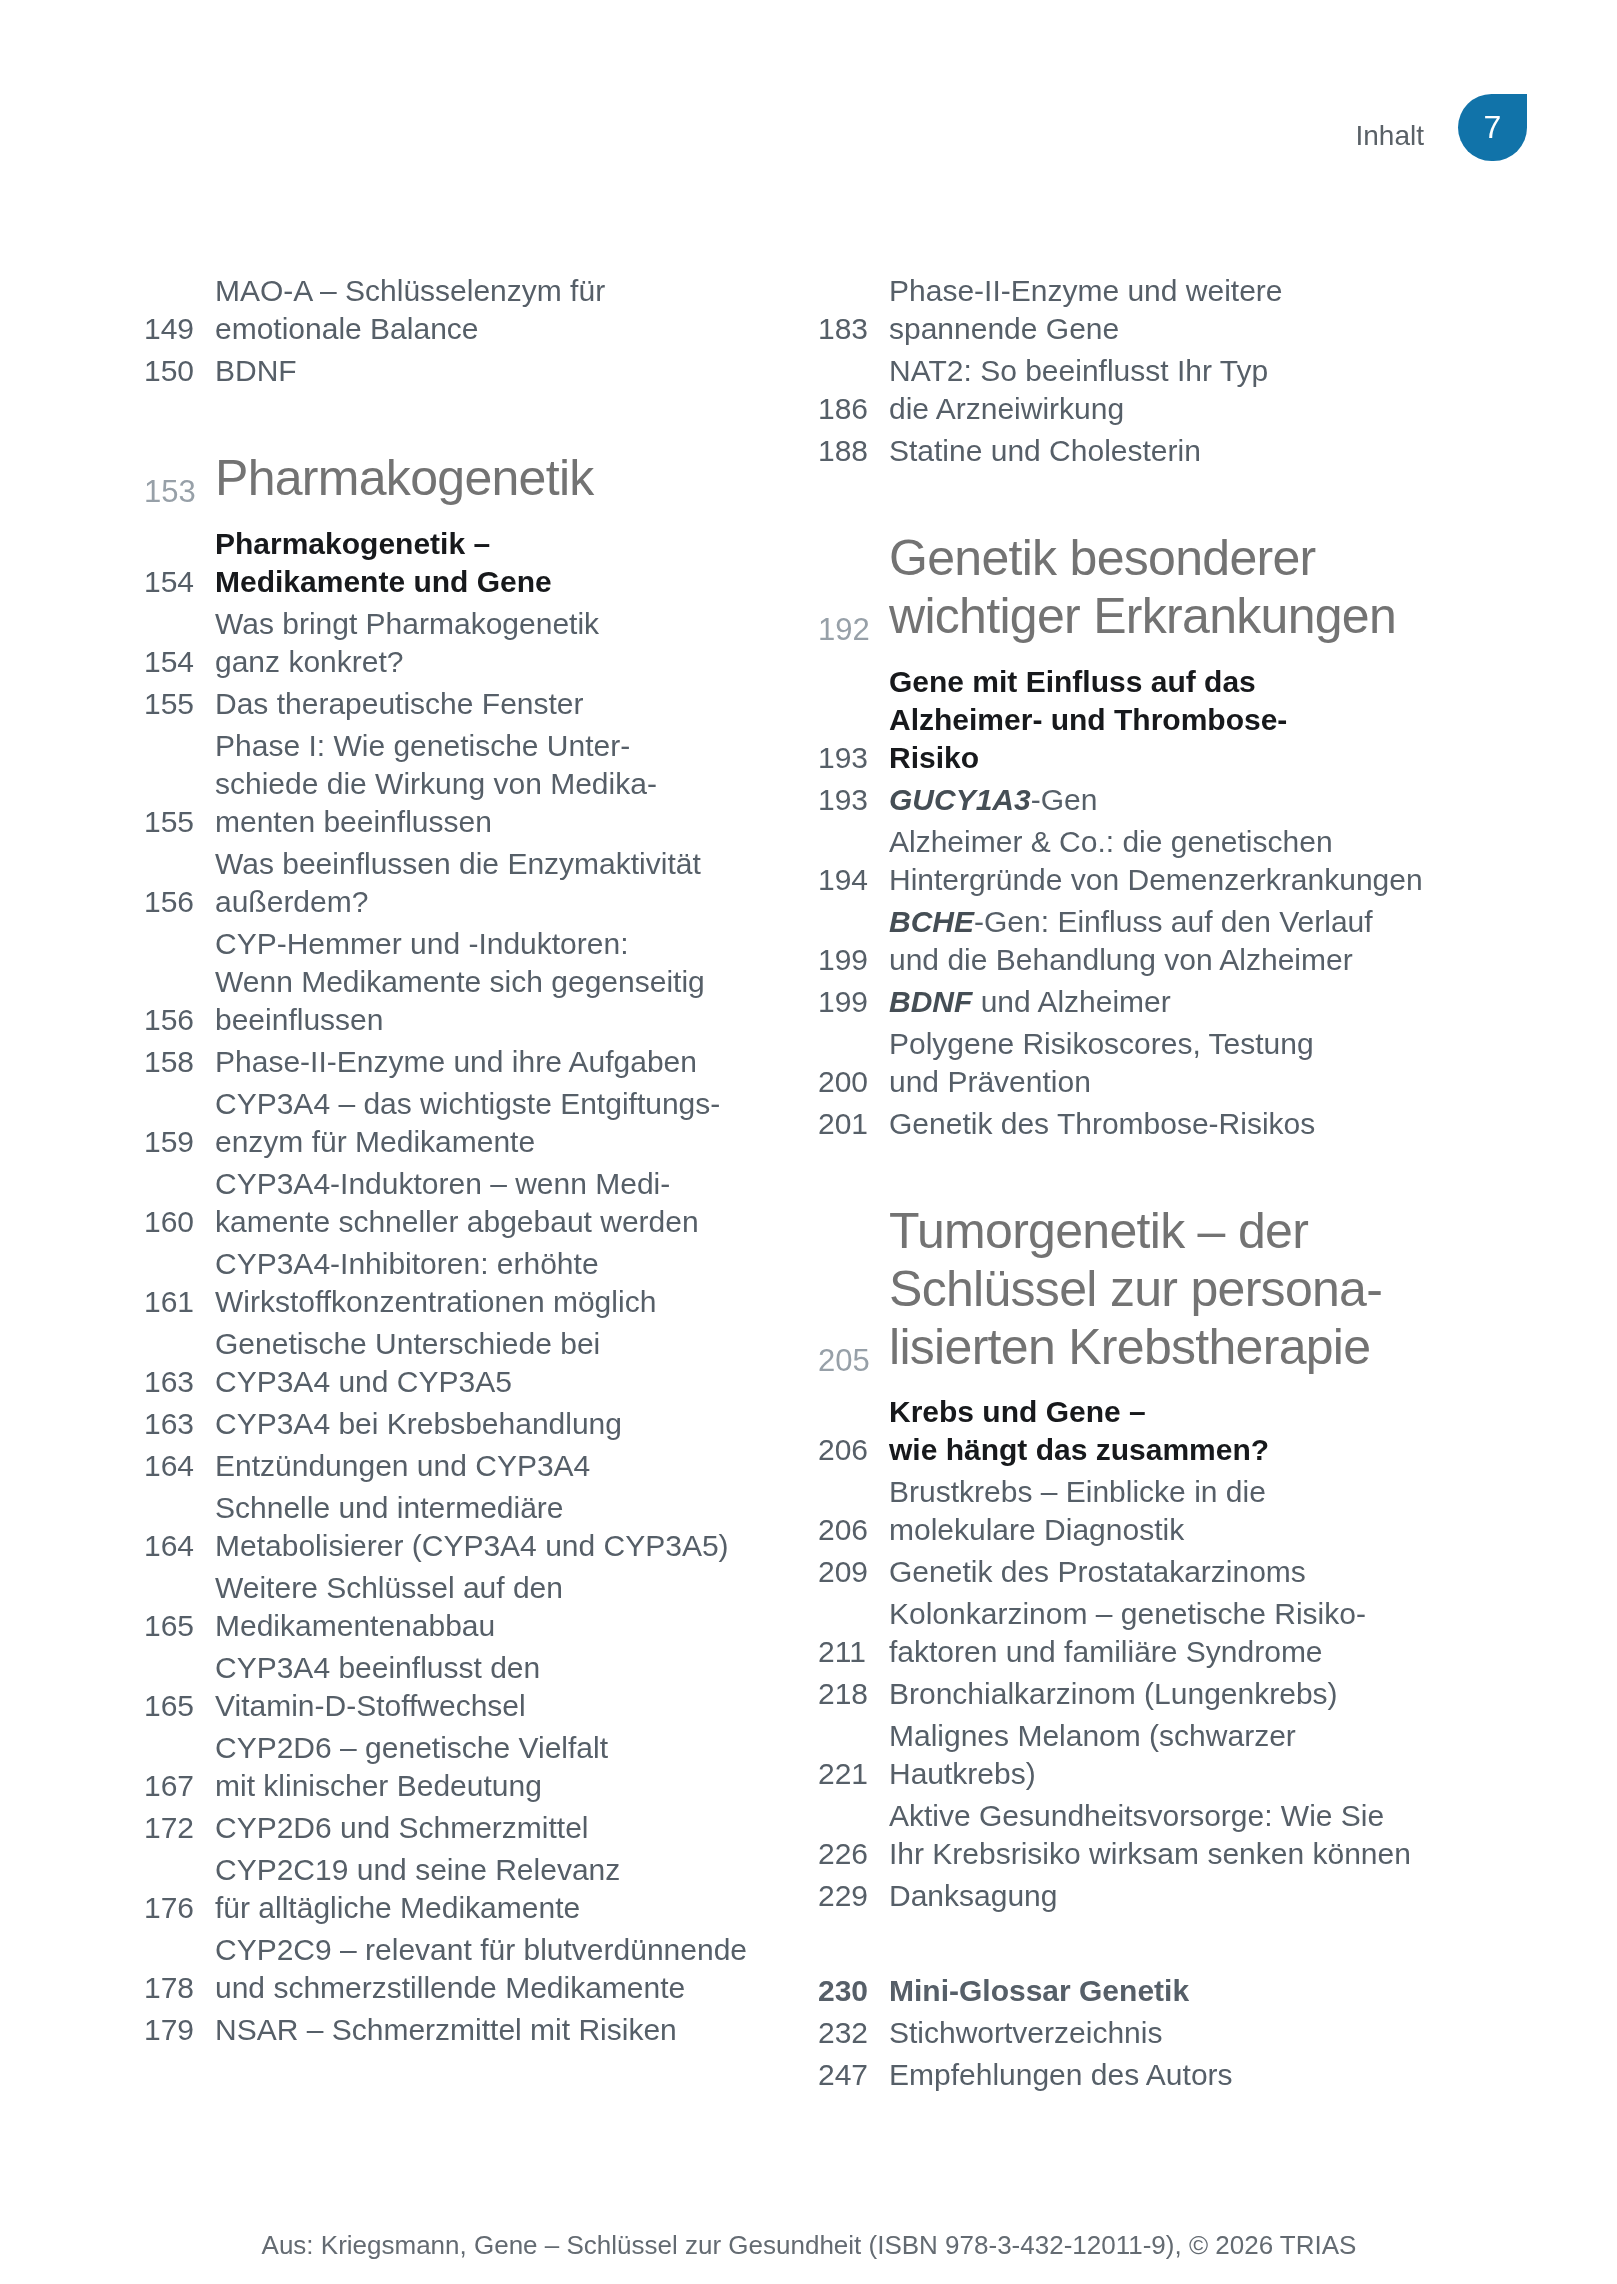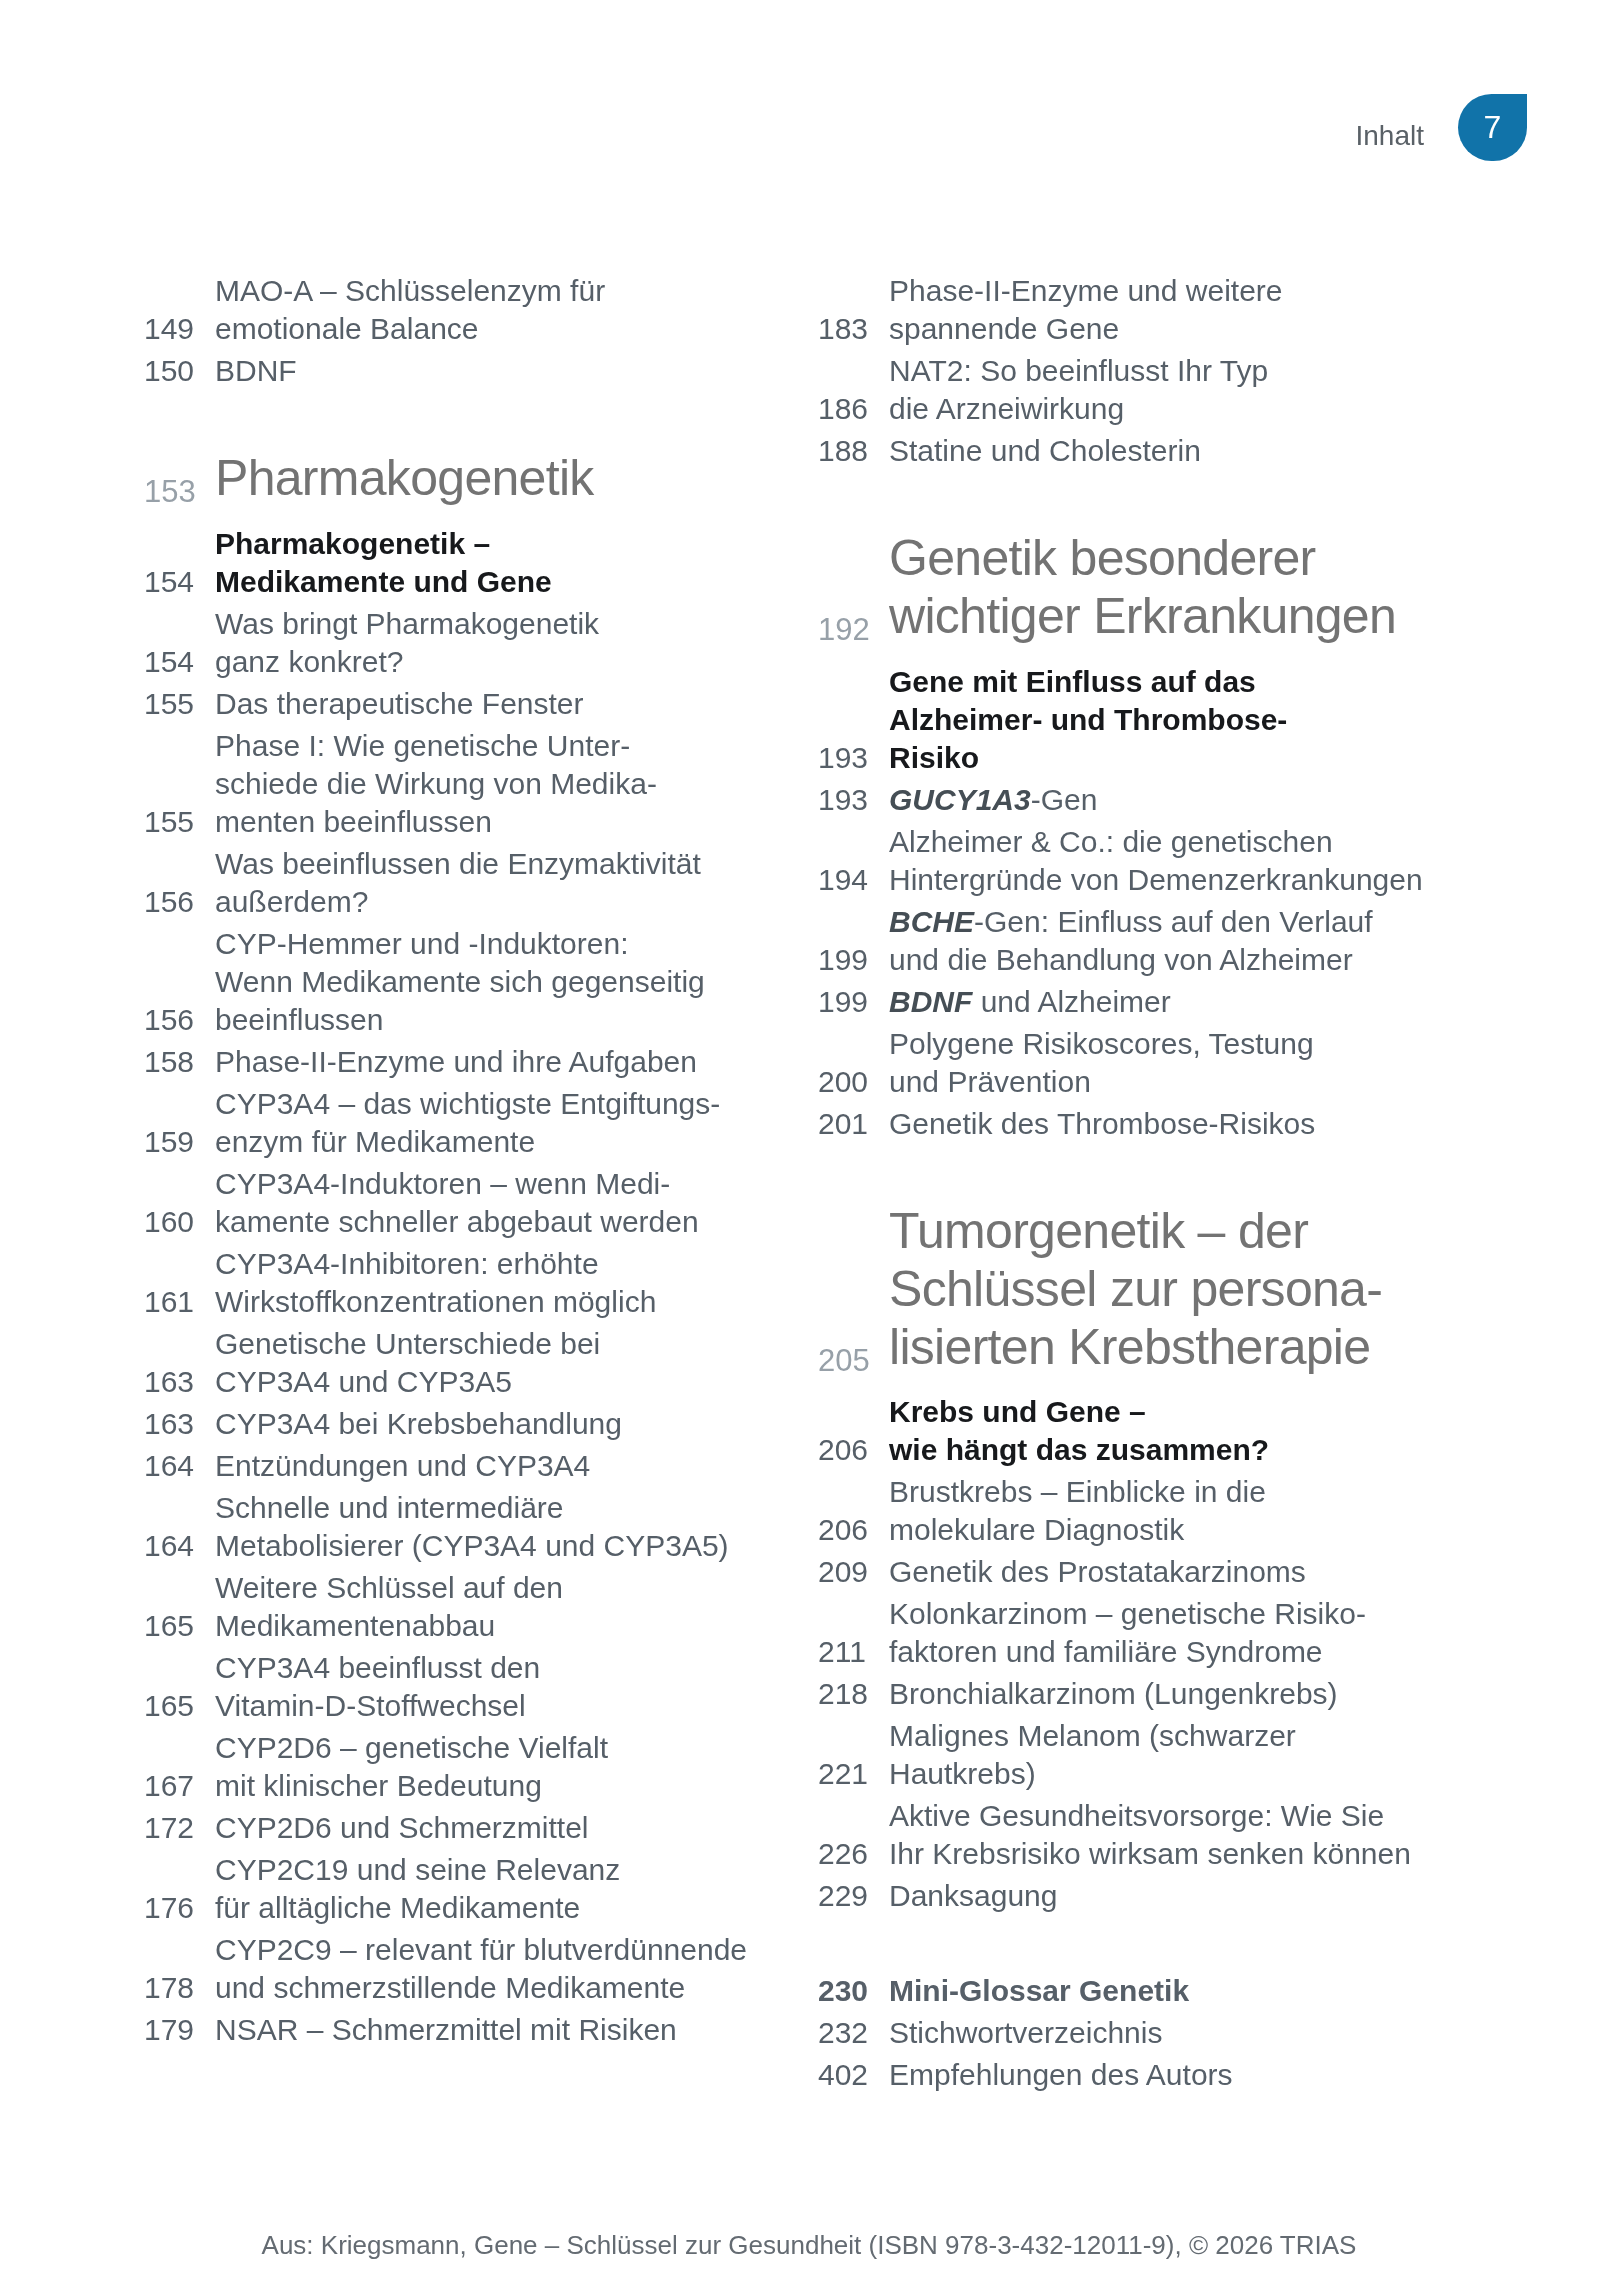--- a/index.html
+++ b/index.html
@@ -268,19 +268,19 @@
     </div>
     <div class="item entry extra-gap">
       <span class="num">230</span>
       <span class="txt">Mini-Glossar Genetik</span>
     </div>
     <div class="item entry">
       <span class="num">232</span>
       <span class="txt">Stichwortverzeichnis</span>
     </div>
     <div class="item entry">
-      <span class="num">402</span>
+      <span class="num">247</span>
       <span class="txt">Empfehlungen des Autors</span>
     </div>
   </div>
 
 <div class="footer">Aus: Kriegsmann, Gene – Schlüssel zur Gesundheit (ISBN 978-3-432-12011-9), © 2026 TRIAS</div>
 
 
 </body></html>

